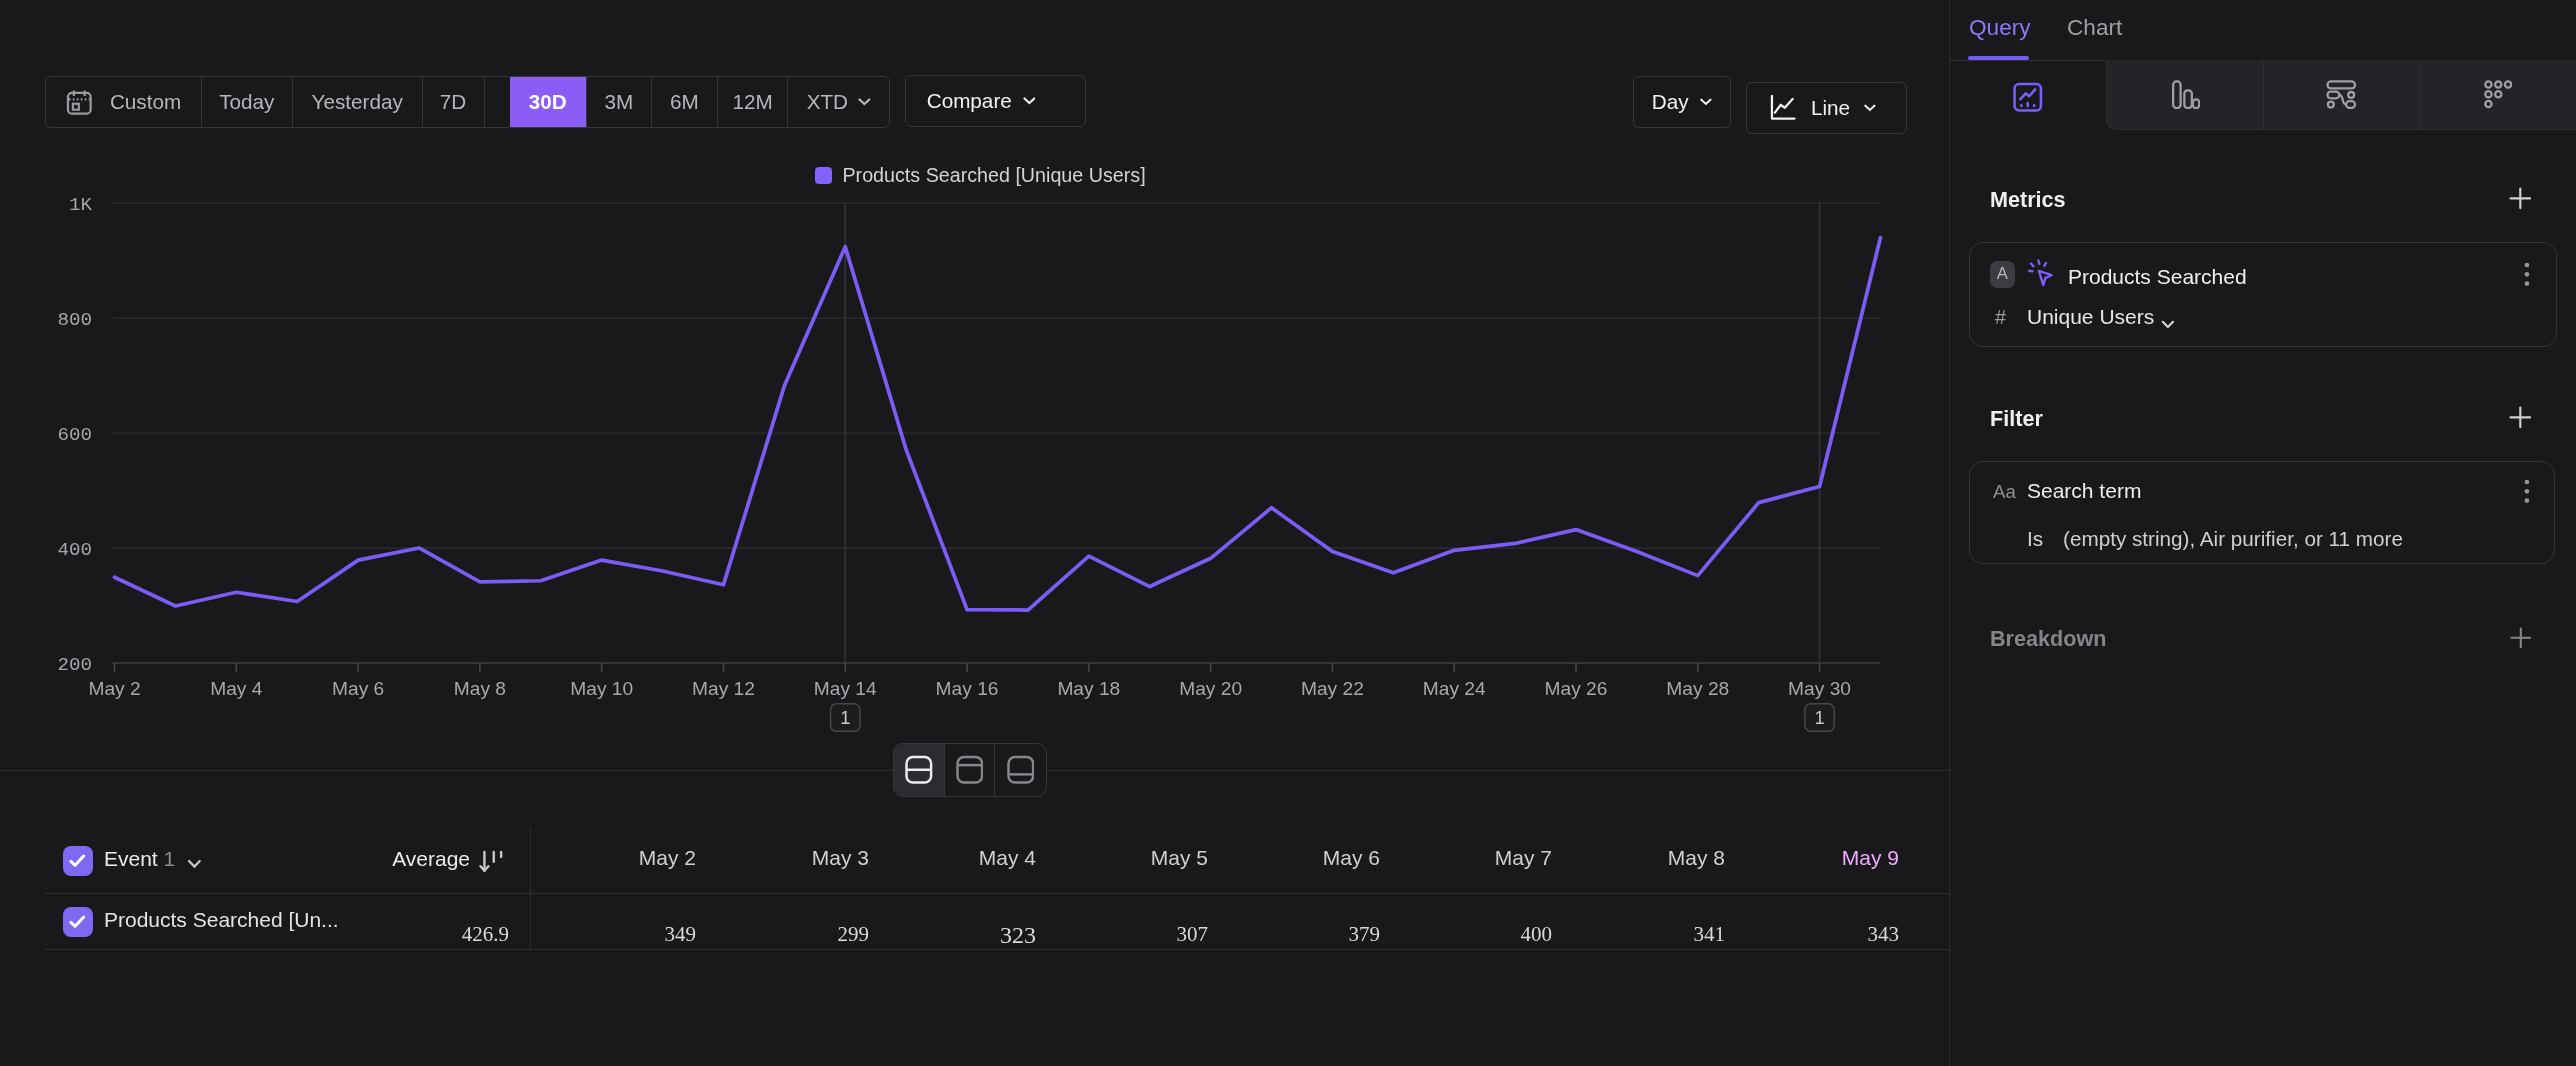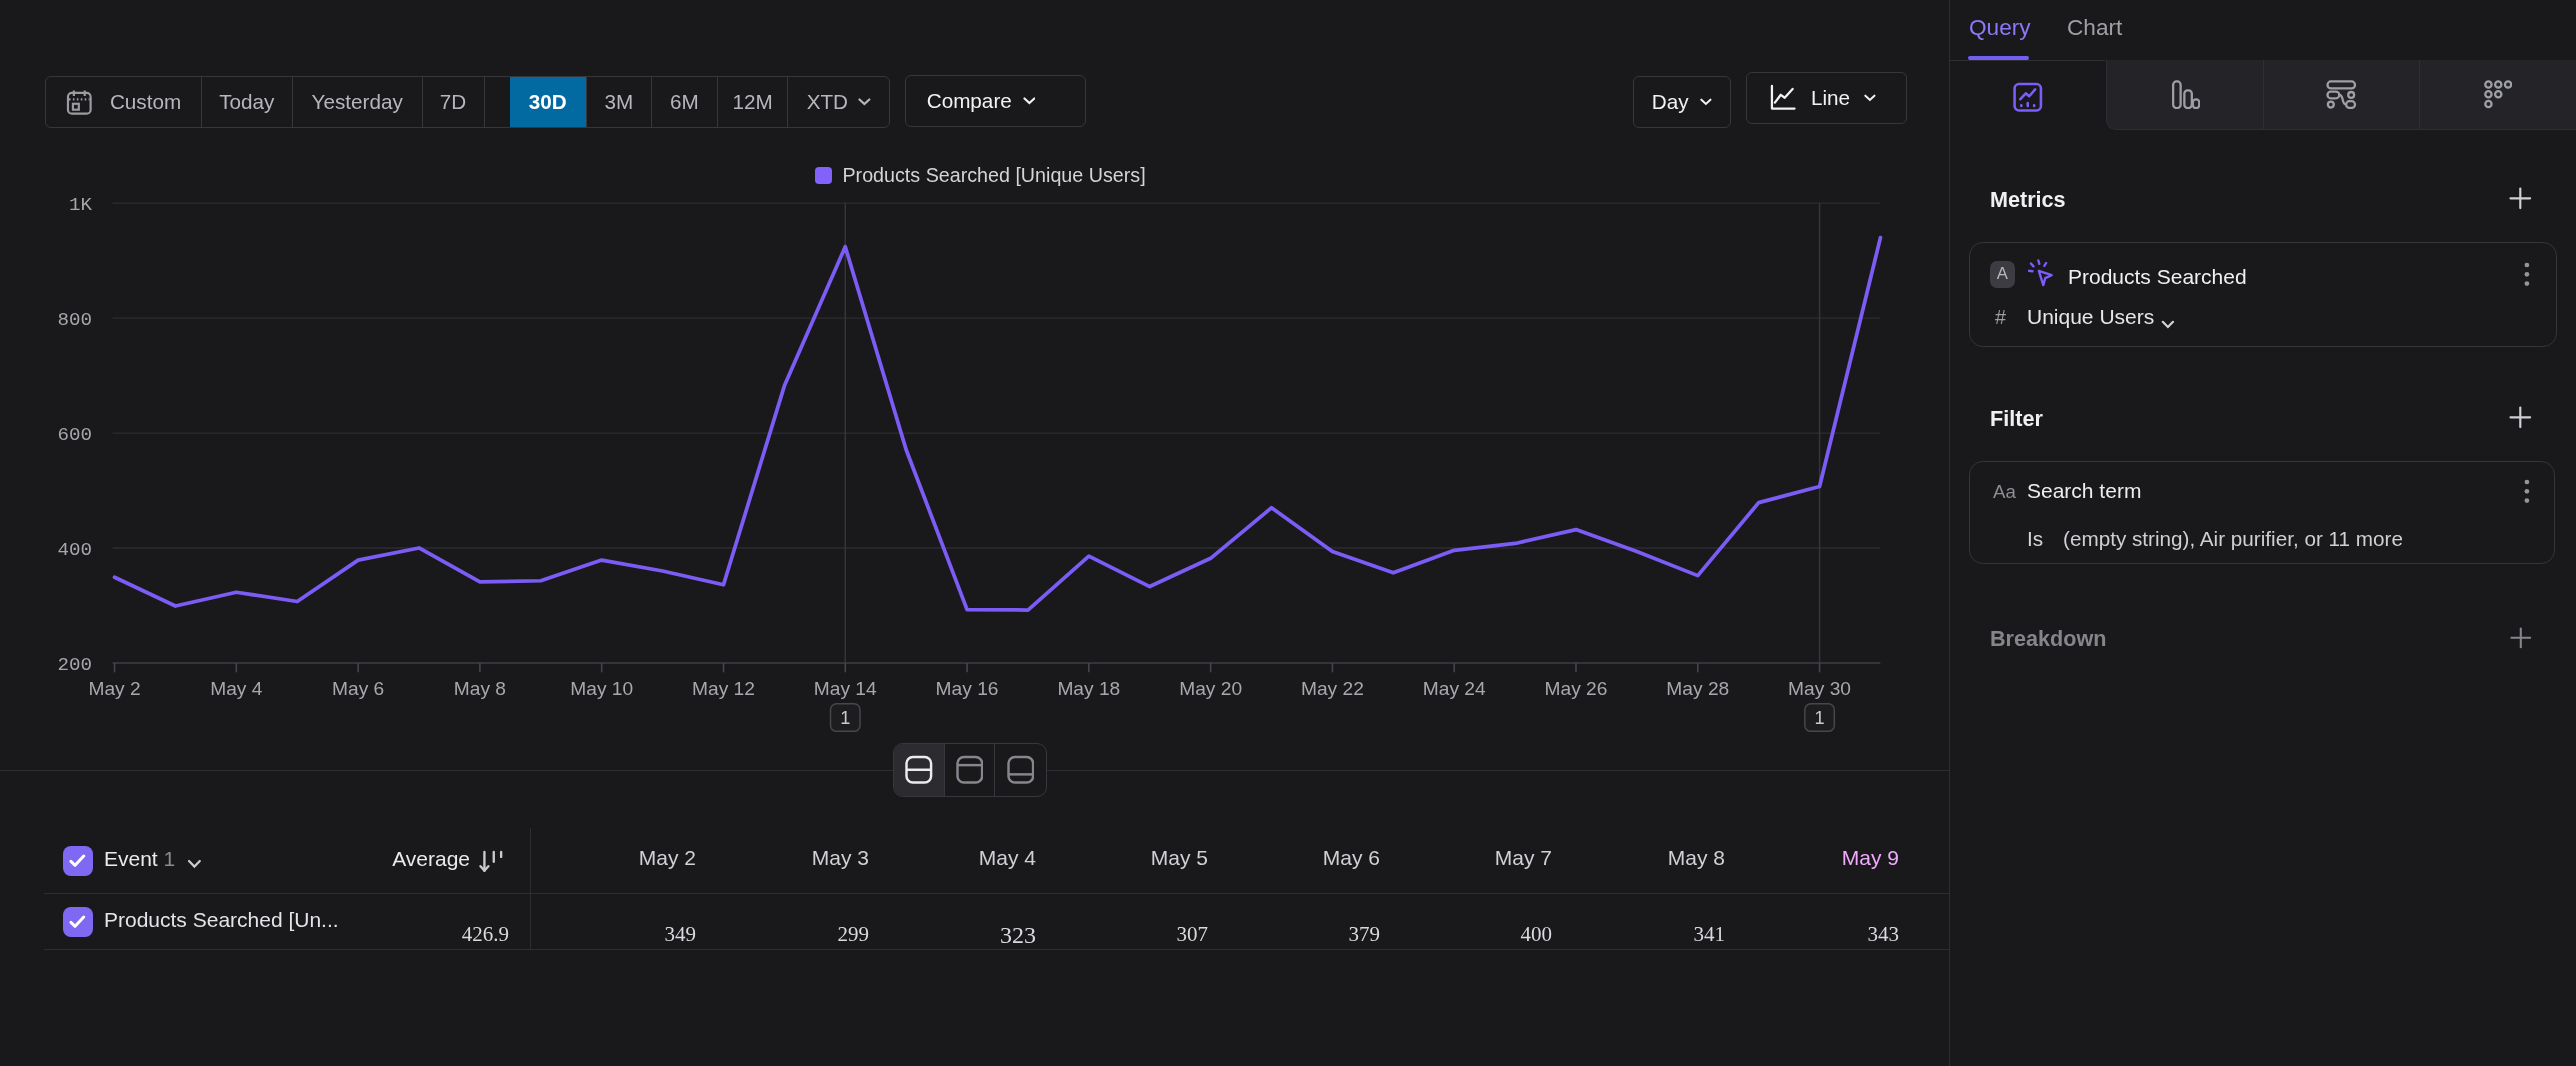--- a/index.html
+++ b/index.html
@@ -24,21 +24,21 @@
         <line x1="8" y1="1.5" x2="8" y2="7"></line>
           <line x1="19" y1="1.5" x2="19" y2="7"></line>
         <line x1="3" y1="10.5" x2="24" y2="10.5" stroke-dasharray="1.6 2.4"></line>
         <rect x="7" y="15" width="6" height="6" fill="none"></rect>
       </svg>
       <span>Custom</span>
       </div>
     <div class="seg" style="width:94px;">Today</div>
     <div class="seg" style="width:134px;">Yesterday</div>
     <div class="seg" style="width:64px;">7D</div>
-    <div class="seg" style="width:80px;background:#0369a1;color:#fff;font-weight:700;margin-left:25px;">30D</div>
+    <div class="seg" style="width:80px;background:#8b5cf6;color:#fff;font-weight:700;margin-left:25px;">30D</div>
     <div class="seg" style="width:67px;">3M</div>
     <div class="seg" style="width:68px;">6M</div>
     <div class="seg" style="width:73px;">12M</div>
     <div class="seg" style="width:104px;gap:9.8px;">XTD
       <svg width="12.8" height="7.9" viewBox="0 0 13 8" fill="none" stroke="#b6b6bc" stroke-width="2.2" stroke-linecap="round">
           <path d="M1.5 1.5 L6.5 6.2 L11.5 1.5"></path>
         </svg>
     </div>
   </div>
   <div class="btn" style="left:905px;top:75px;width:181px;height:52px;gap:10.8px;color:#f2f2f4;font-size:20.7px;justify-content:flex-start;padding-left:20.7px;">
@@ -47,21 +47,21 @@
         <path d="M1.5 1.5 L6.5 6.2 L11.5 1.5"></path>
       </svg>
   </div>
 
   <div class="btn" style="left:1633px;top:76px;width:98px;height:52px;gap:11.8px;color:#f2f2f4;font-size:20.7px;">
     Day
     <svg width="11.8" height="7.9" viewBox="0 0 13 8" fill="none" stroke="#f2f2f4" stroke-width="2.2" stroke-linecap="round">
         <path d="M1.5 1.5 L6.5 6.2 L11.5 1.5"></path>
       </svg>
   </div>
-  <div class="btn" style="left:1746px;top:72px;width:161px;height:52px;gap:13.8px;color:#f2f2f4;font-size:20.7px;justify-content:flex-start;padding-left:20.7px;box-sizing:border-box;">
+  <div class="btn" style="left:1746px;top:82px;width:161px;height:52px;gap:13.8px;color:#f2f2f4;font-size:20.7px;justify-content:flex-start;padding-left:20.7px;box-sizing:border-box;">
     <svg width="29.5" height="29.5" viewBox="0 0 30 30" fill="none" stroke="#f2f2f4" stroke-width="2.3" stroke-linecap="round" stroke-linejoin="round">
       <path d="M4 3 L4 26 L27 26"></path>
       <path d="M7 20 L13 12 L17 15 L25 6"></path>
     </svg>
     Line
     <svg width="11.8" height="7.9" viewBox="0 0 13 8" fill="none" stroke="#f2f2f4" stroke-width="2.2" stroke-linecap="round">
         <path d="M1.5 1.5 L6.5 6.2 L11.5 1.5"></path>
       </svg>
   </div>
 

